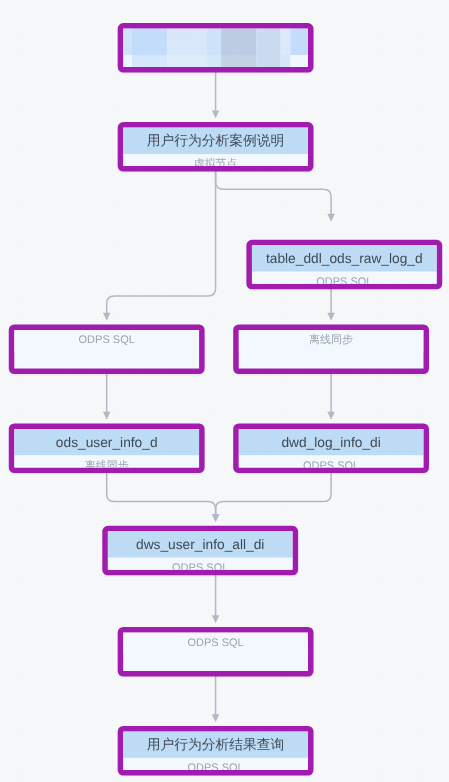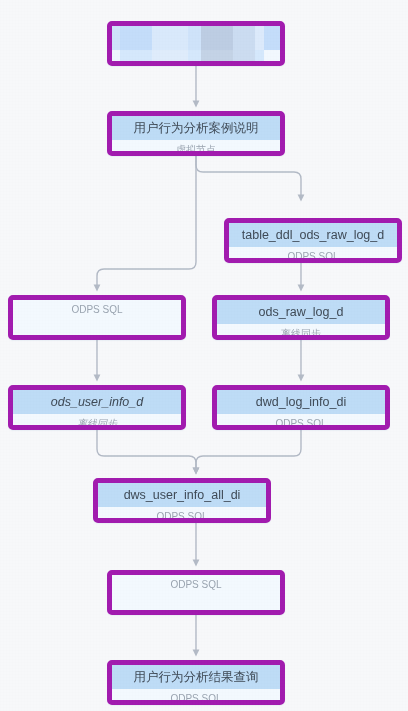--- a/index.html
+++ b/index.html
@@ -153,25 +153,24 @@
   <div class="node" style="left:212px; top:218px;margin-left:12px;">
     <div class="hdr">table_ddl_ods_raw_log_d</div>
     <div class="sub">ODPS SQL</div>
   </div>
 
   <div class="node" style="left:8px; top:295px;">
     <div class="sub">ODPS SQL</div>
   </div>
 
   <div class="node" style="left:212px; top:295px;">
-    <div class="hdr">ods_raw_log_d</div>
     <div class="sub">离线同步</div>
   </div>
 
-  <div class="node" style="left:8px; top:385px;font-style:italic;">
+  <div class="node" style="left:8px; top:385px;">
     <div class="hdr">ods_user_info_d</div>
     <div class="sub">离线同步</div>
   </div>
 
   <div class="node" style="left:212px; top:385px;">
     <div class="hdr">dwd_log_info_di</div>
     <div class="sub">ODPS SQL</div>
   </div>
 
   <div class="node" style="left:93px; top:478px;">

